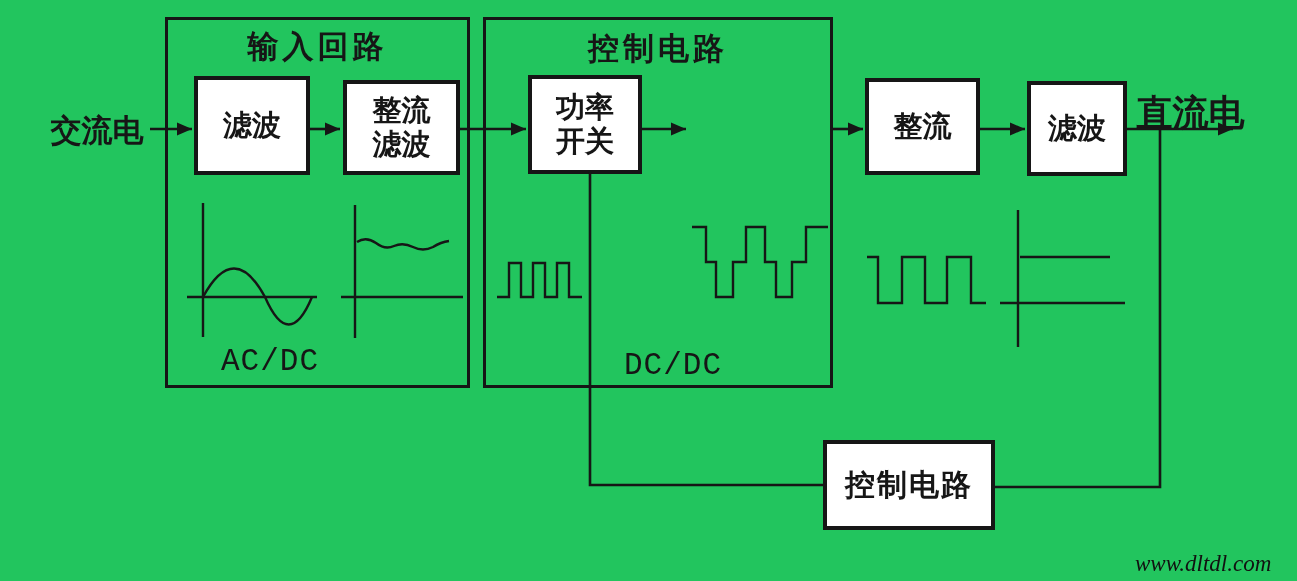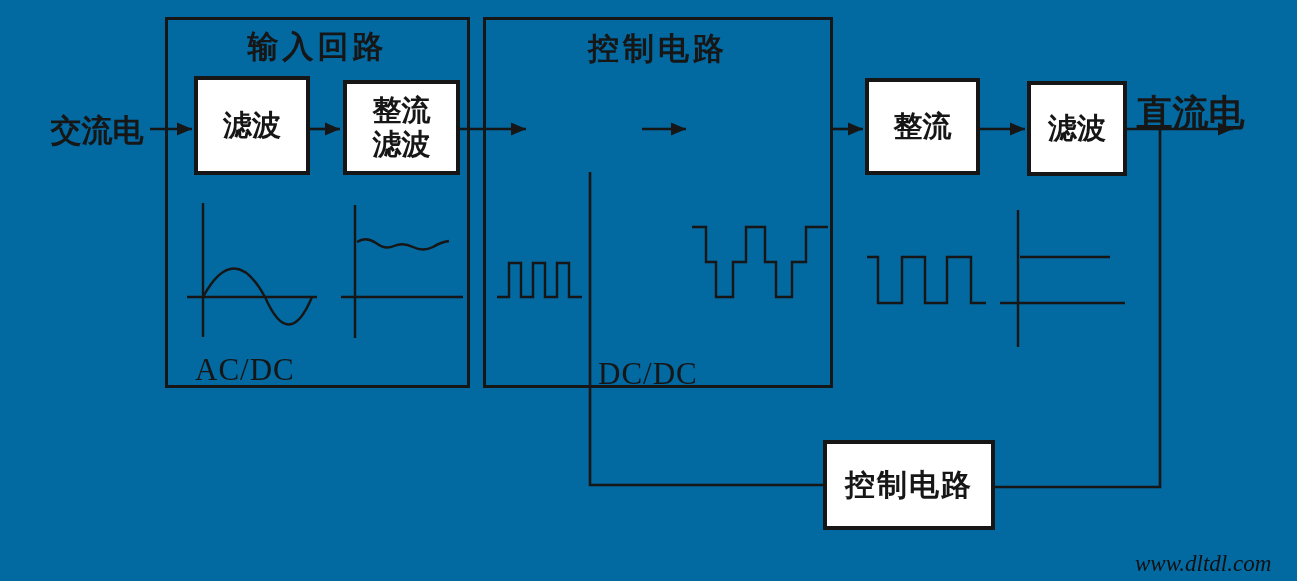--- a/index.html
+++ b/index.html
@@ -1,32 +1,32 @@
 <!DOCTYPE html>
 <html><head>
 <meta charset="utf-8">
 <style>
   html,body{margin:0;padding:0;background:#ffffff;}
   .stage{
-    position:relative;width:1297px;height:581px;background:#0369a1;
+    position:relative;width:1297px;height:581px;background:#22c55e;
     font-family:"Liberation Sans","DejaVu Sans",sans-serif;color:#161616;
     overflow:hidden;
   }
   .group{position:absolute;box-sizing:border-box;border:3px solid #161616;background:transparent;}
   .block{
     position:absolute;box-sizing:border-box;border:4px solid #161616;background:#ffffff;
     display:flex;align-items:center;justify-content:center;text-align:center;
     font-size:29px;font-weight:bold;line-height:1.15;white-space:pre-line;
   }
   .group-title{
     position:absolute;text-align:center;font-size:31px;font-weight:bold;letter-spacing:4px;
   }
   .stage-tag{
-    position:absolute;font-size:31px;
-    font-family:Liberation Serif, serif;font-weight:normal;letter-spacing:1px;margin-top:8px;
+    position:absolute;text-align:center;font-size:31px;
+    font-family:Liberation Mono, monospace;font-weight:normal;letter-spacing:1px;
   }
   .io-label{position:absolute;text-align:center;font-size:31px;font-weight:bold;}
   .watermark{
     position:absolute;font-size:23px;font-style:italic;
     font-family:"Liberation Serif","DejaVu Serif",serif;color:#111111;
   }
   svg.wires{position:absolute;left:0;top:0;width:1297px;height:581px;}
   svg .ln{stroke:#161616;stroke-width:2.6;fill:none;}
   svg .wf{stroke:#161616;stroke-width:2.4;fill:none;}
 </style>
@@ -37,20 +37,22 @@
 
   <div class="group" style="left:165px;top:17px;width:305px;height:371px;"></div>
   <div class="group" style="left:483px;top:17px;width:350px;height:371px;"></div>
 
   <div class="group-title" style="left:165px;top:26px;width:305px;">输入回路</div>
   <div class="group-title" style="left:483px;top:28px;width:350px;">控制电路</div>
 
   <div class="block" style="left:194px;top:76px;width:116px;height:99px;">滤波</div>
   <div class="block" style="left:343px;top:80px;width:117px;height:95px;">整流
 滤波</div>
+  <div class="block" style="left:528px;top:75px;width:114px;height:99px;">功率
+开关</div>
   <div class="block" style="left:865px;top:78px;width:115px;height:97px;">整流</div>
   <div class="block" style="left:1027px;top:81px;width:100px;height:95px;">滤波</div>
   <div class="block" style="left:823px;top:440px;width:172px;height:90px;font-size:30px;letter-spacing:2px;">控制电路</div>
 
   <div class="stage-tag" style="left:195px;top:344px;width:150px;">AC/DC</div>
   <div class="stage-tag" style="left:598px;top:348px;width:150px;">DC/DC</div>
 
   <div class="io-label" style="left:38px;top:110px;width:118px;">交流电</div>
   <div class="io-label" style="left:1133px;top:89px;width:115px;font-size:36px;">直流电</div>
 

